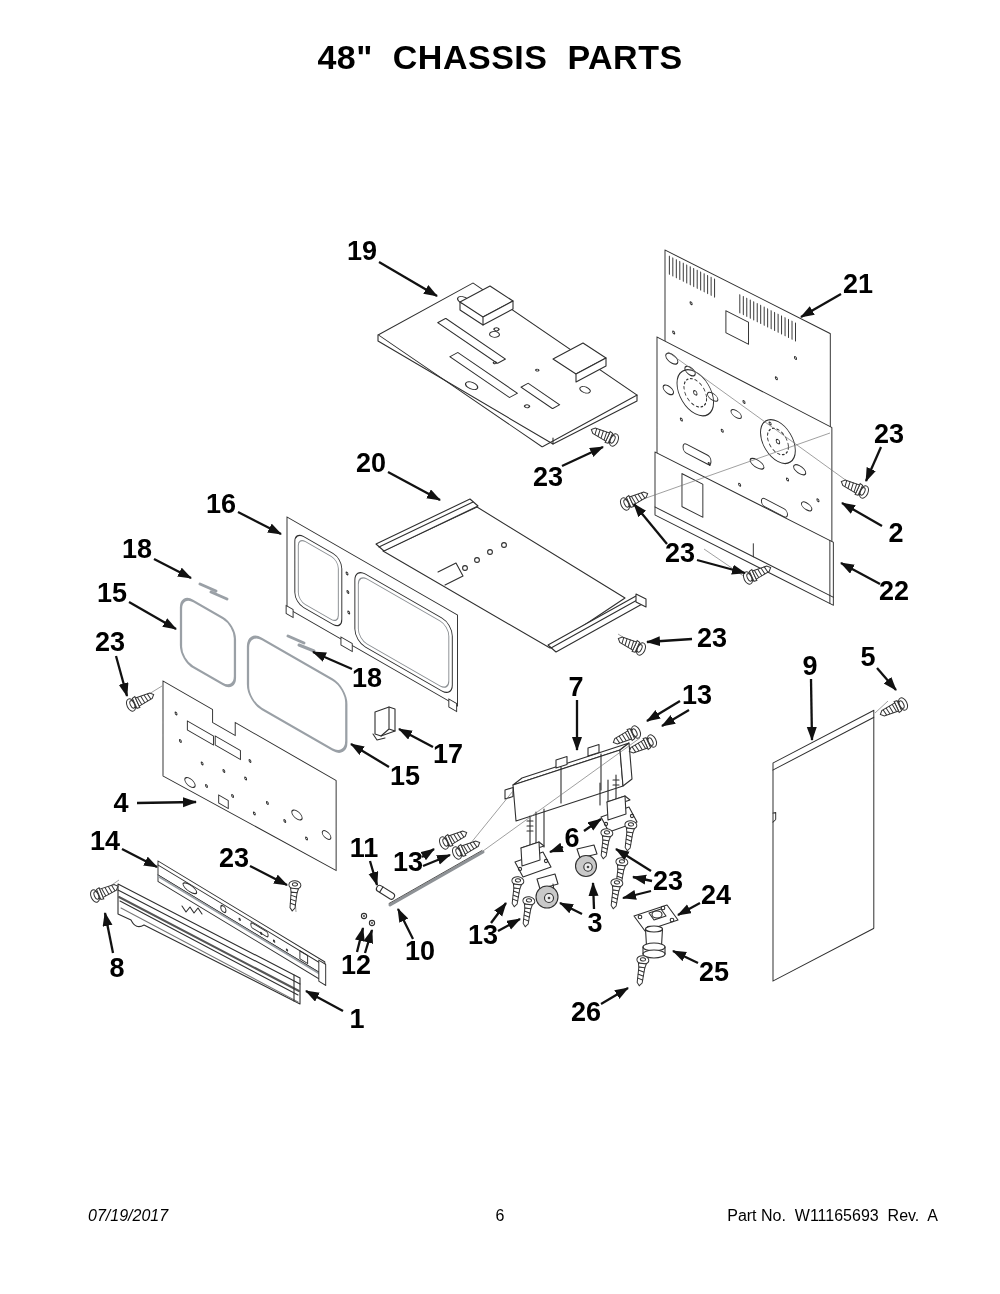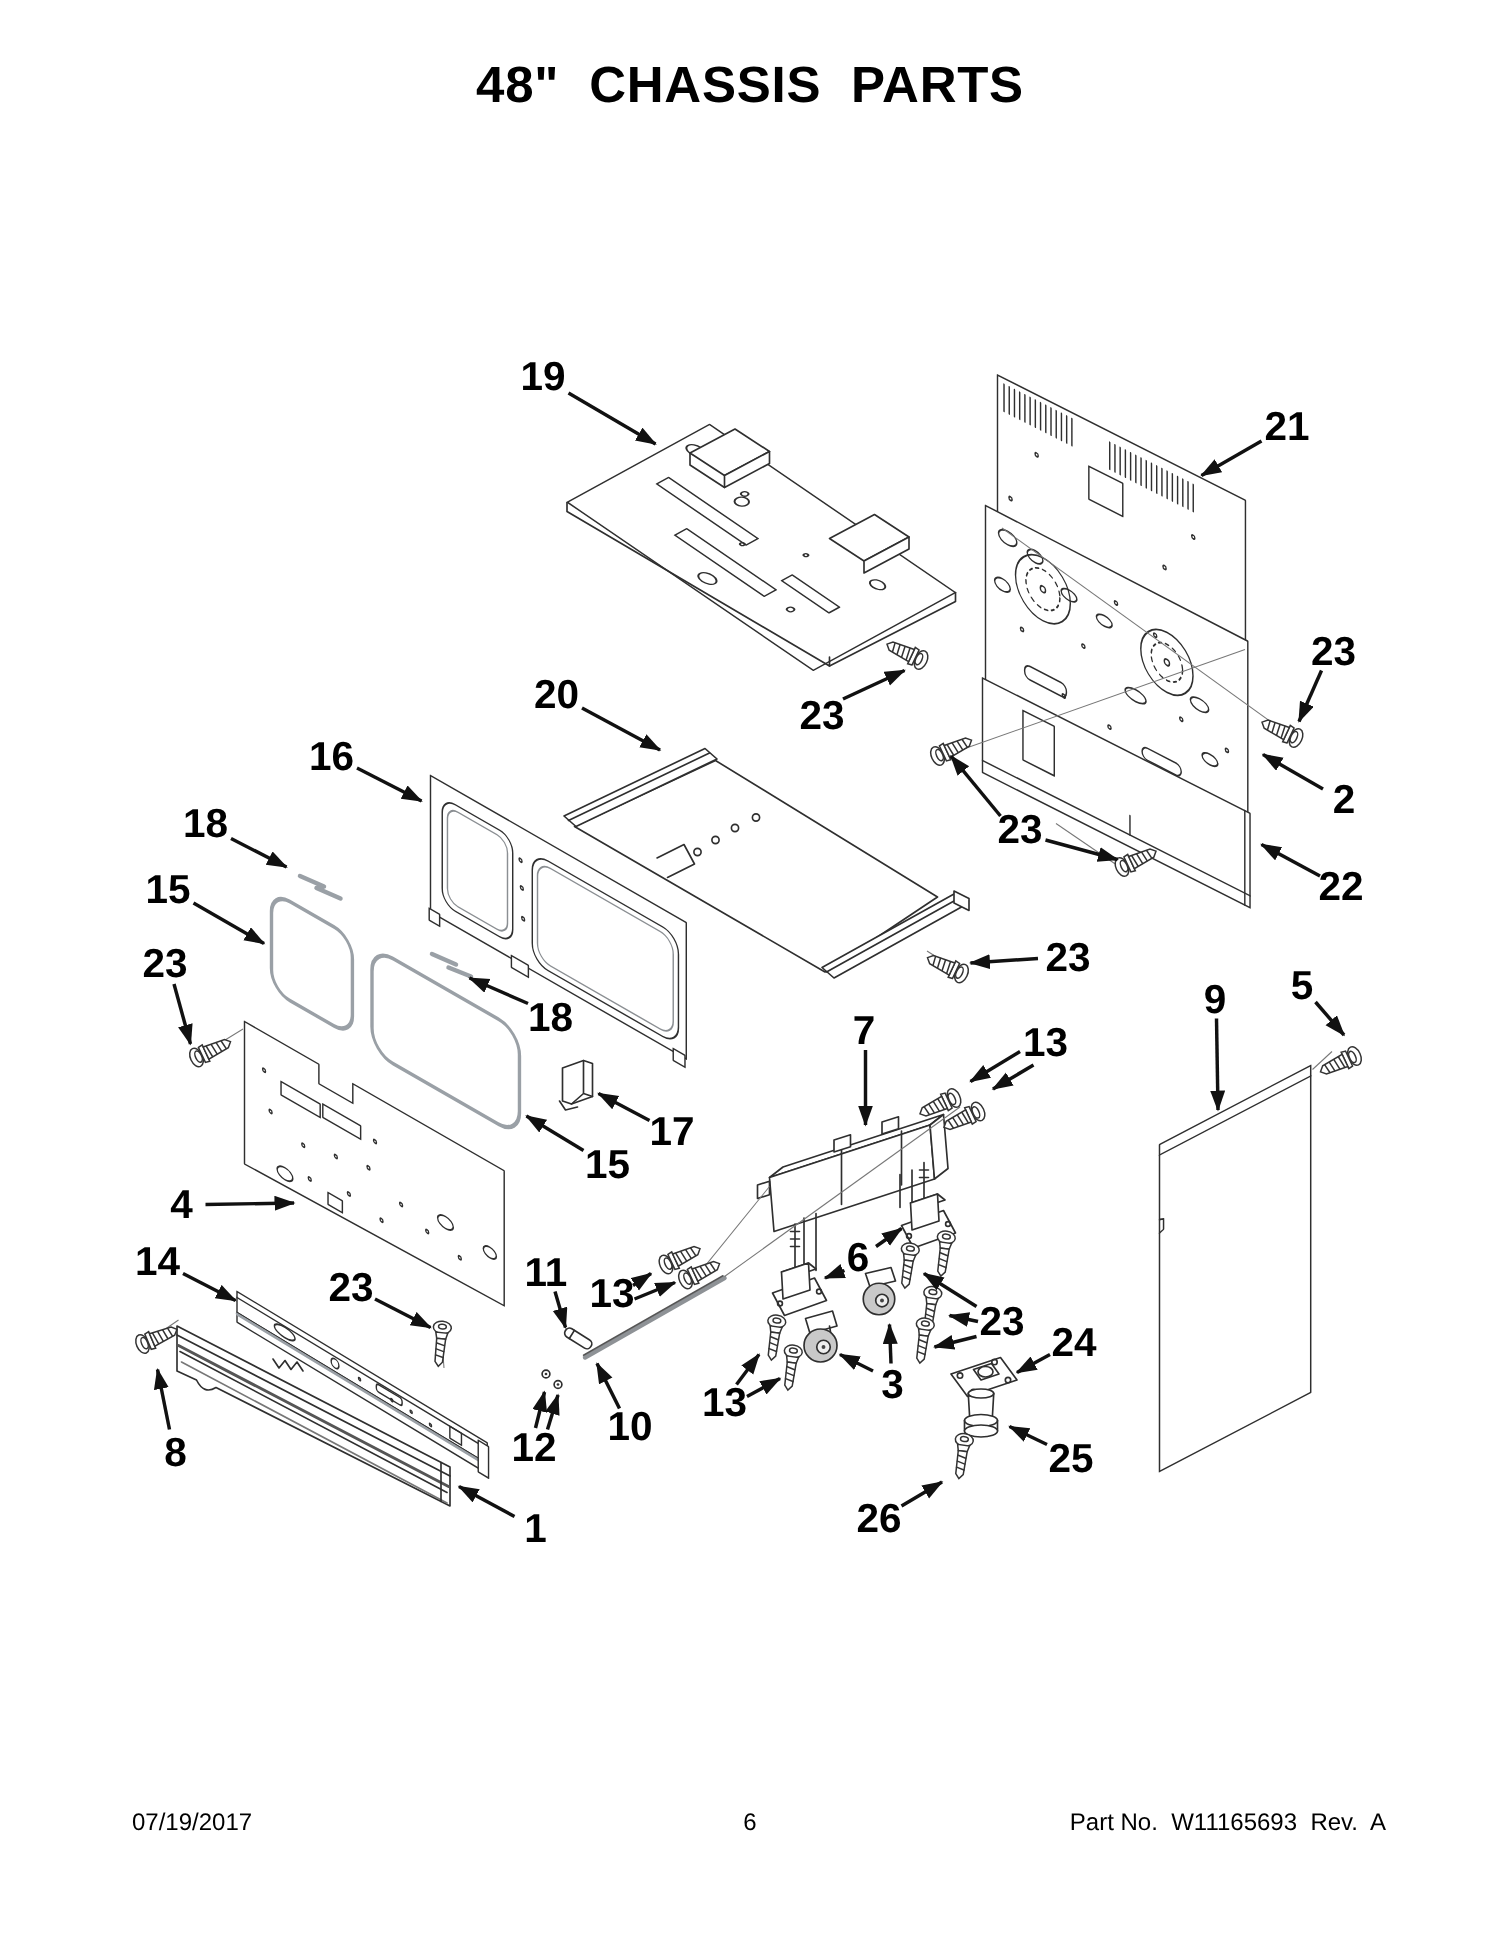--- a/index.html
+++ b/index.html
@@ -1,23 +1,23 @@
 <!DOCTYPE html>
 <html><head>
 <meta charset="utf-8">
 <style>
   html,body{margin:0;padding:0;background:#fff;}
   .page{position:relative;width:1000px;height:1294px;background:#fff;overflow:hidden;
         font-family:"Liberation Sans",sans-serif;}
   .title{position:absolute;top:38px;left:0;right:0;margin:0;text-align:center;
          font-size:34px;font-weight:bold;letter-spacing:.5px;word-spacing:10px;color:#000;}
   .footer{position:absolute;top:1207px;font-size:16px;color:#000;}
-  .footer-date{left:88px;}
+  .footer-date{left:88px;font-style:italic;}
   .footer-page{left:0;right:0;text-align:center;}
-  .footer-part{right:76px;white-space:pre;}
+  .footer-part{right:62px;white-space:pre;}
   #diagram-svg{position:absolute;left:0;top:0;width:1000px;height:1294px;}
   #diagram-svg .callout-label{font-family:"Liberation Sans",sans-serif;font-size:27px;
          font-weight:700;fill:#000;text-anchor:middle;dominant-baseline:central;}
   #diagram-svg .callout-arrow{stroke:#111;stroke-width:2.3;}
 </style>
 </head>
 <body>
 
 <div class="page">
   <h1 class="title">48" CHASSIS PARTS</h1>

